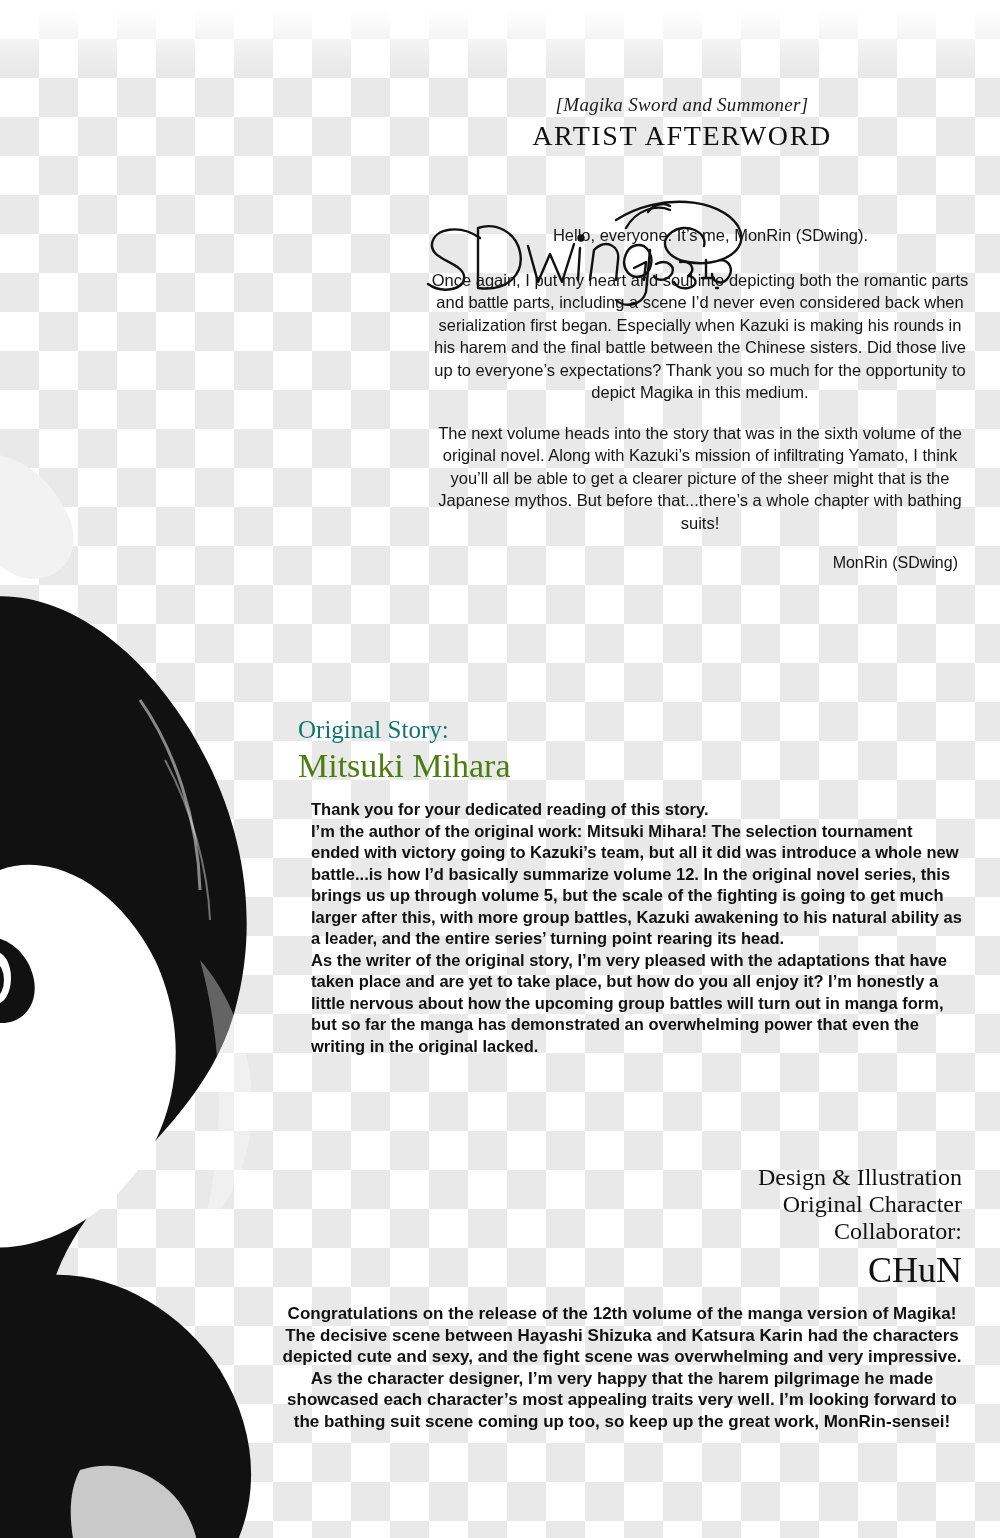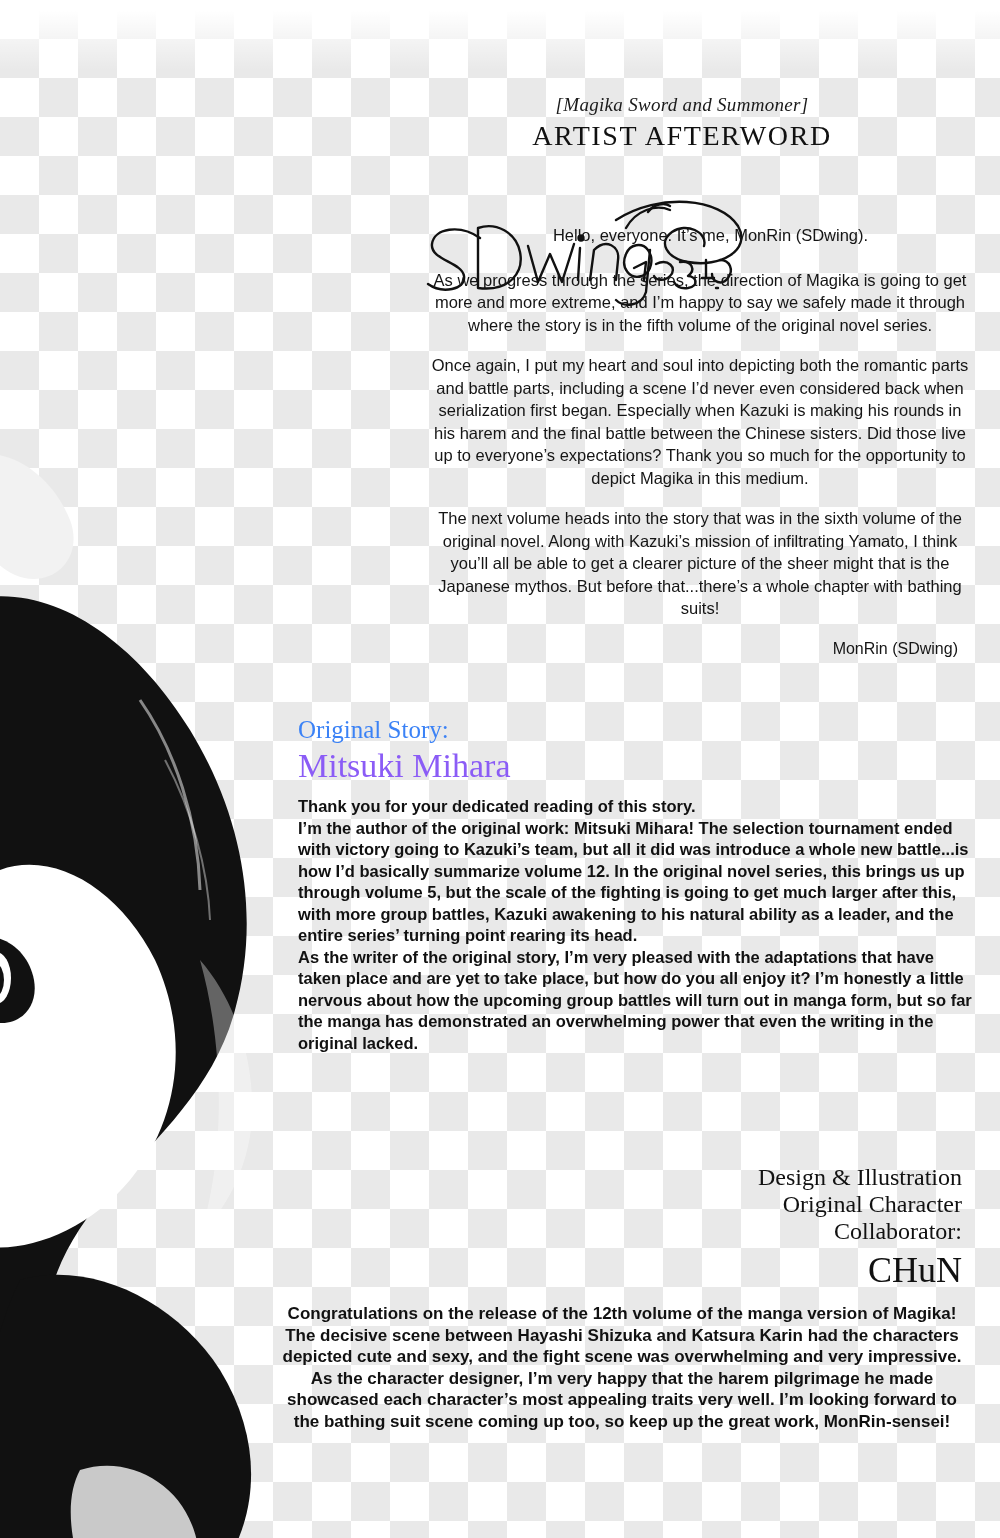--- a/index.html
+++ b/index.html
@@ -111,37 +111,37 @@
   .orig-block {
     position: absolute;
     left: 18px;
     top: 700px;
     width: 680px;
   }
   .orig-label {
     font-family: "Liberation Serif", serif;
     font-size: 25px;
     line-height: 28px;
-    color: #3b82f6;
+    color: #0f766e;
   }
   .orig-name {
     font-family: "Liberation Serif", serif;
     font-size: 34px;
     line-height: 40px;
     margin-top: 2px;
-    color: #8b5cf6;
+    color: #4d7c0f;
   }
   .orig-text {
     margin-top: 10px;
     font-size: 16.5px;
     line-height: 21.5px;
     font-weight: bold;
     color: #111;
   }
-  .orig-text p { margin: 0; }
+  .orig-text p { margin: 13px; }
 
   
   .chun-block {
     position: absolute;
     right: 18px;
     top: 1148px;
     width: 680px;
     text-align: right;
   }
   .chun-role {
@@ -238,21 +238,20 @@
           <path d="M260 86 C 272 84, 276 94, 268 100 C 276 100, 280 110, 268 112 C 260 113, 256 110, 254 106"></path>
           <path d="M286 84 L 286 102 M 282 102 L 294 102"></path>
           <path d="M300 84 C 310 84, 314 94, 308 102 C 302 110, 292 106, 292 98"></path>
           <path d="M296 112 L 298 112"></path>
         </g>
       </svg>
     </div>
 
     <div class="afterword">
       <p class="greet">Hello, everyone. It’s me, MonRin (SDwing).</p>
-      <p>As we progress through the series, the direction of Magika is going to get more and more extreme, and I’m happy to say we safely made it through where the story is in the fifth volume of the original novel series.</p>
       <p>Once again, I put my heart and soul into depicting both the romantic parts and battle parts, including a scene I’d never even considered back when serialization first began. Especially when Kazuki is making his rounds in his harem and the final battle between the Chinese sisters. Did those live up to everyone’s expectations? Thank you so much for the opportunity to depict Magika in this medium.</p>
       <p>The next volume heads into the story that was in the sixth volume of the original novel. Along with Kazuki’s mission of infiltrating Yamato, I think you’ll all be able to get a clearer picture of the sheer might that is the Japanese mythos. But before that...there’s a whole chapter with bathing suits!</p>
       <div class="signoff">MonRin (SDwing)</div>
     </div>
 
     <div class="orig-block">
       <div class="orig-label">Original Story:</div>
       <div class="orig-name">Mitsuki Mihara</div>
       <div class="orig-text">
         <p style="white-space: pre-line;">Thank you for your dedicated reading of this story.

